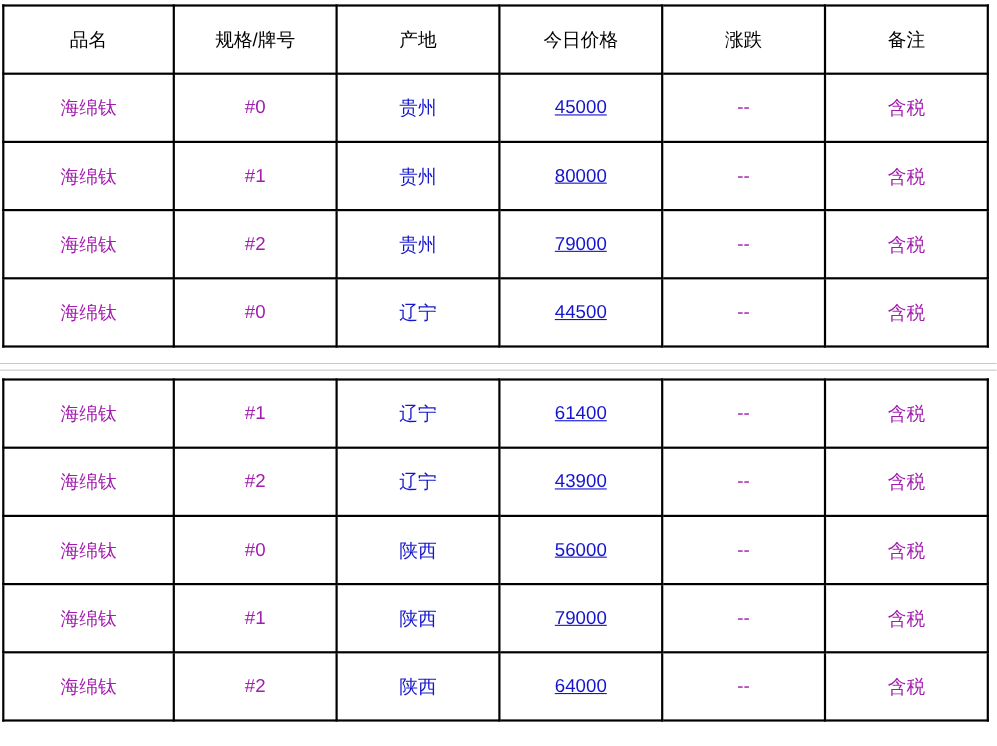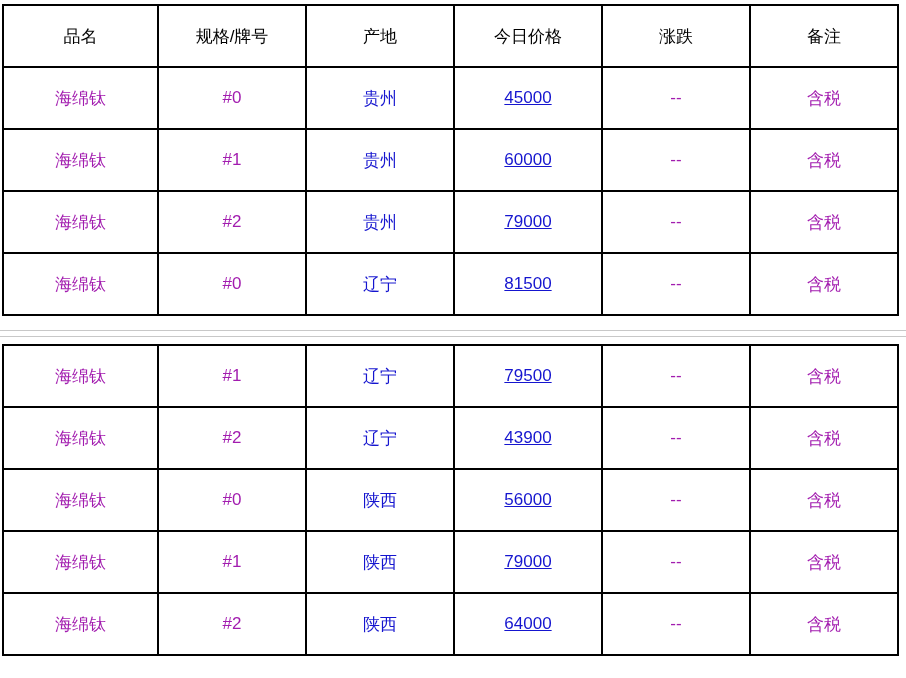--- a/index.html
+++ b/index.html
@@ -116,37 +116,37 @@
           <td class="cell-plain">#0</td>
           <td class="cell-origin">贵州</td>
           <td class="cell-link">45000</td>
           <td class="cell-plain">--</td>
           <td class="cell-plain">含税</td>
         </tr>
         <tr>
           <td class="cell-plain">海绵钛</td>
           <td class="cell-plain">#1</td>
           <td class="cell-origin">贵州</td>
-          <td class="cell-link">60000</td>
+          <td class="cell-link">80000</td>
           <td class="cell-plain">--</td>
           <td class="cell-plain">含税</td>
         </tr>
         <tr>
           <td class="cell-plain">海绵钛</td>
           <td class="cell-plain">#2</td>
           <td class="cell-origin">贵州</td>
           <td class="cell-link">79000</td>
           <td class="cell-plain">--</td>
           <td class="cell-plain">含税</td>
         </tr>
         <tr>
           <td class="cell-plain">海绵钛</td>
           <td class="cell-plain">#0</td>
           <td class="cell-origin">辽宁</td>
-          <td class="cell-link">81500</td>
+          <td class="cell-link">44500</td>
           <td class="cell-plain">--</td>
           <td class="cell-plain">含税</td>
         </tr>
       </tbody>
     </table>
   </div>
 
   <div class="divider" id="divider-a"></div>
   <div class="divider-gap"></div>
   <div class="divider" id="divider-b"></div>
@@ -159,21 +159,21 @@
           <col class="c-origin">
         <col class="c-price">
           <col class="c-change">
           <col class="c-note">
       </colgroup>
       <tbody>
         <tr>
           <td class="cell-plain">海绵钛</td>
           <td class="cell-plain">#1</td>
           <td class="cell-origin">辽宁</td>
-          <td class="cell-link">79500</td>
+          <td class="cell-link">61400</td>
           <td class="cell-plain">--</td>
           <td class="cell-plain">含税</td>
         </tr>
         <tr>
           <td class="cell-plain">海绵钛</td>
           <td class="cell-plain">#2</td>
           <td class="cell-origin">辽宁</td>
           <td class="cell-link">43900</td>
           <td class="cell-plain">--</td>
           <td class="cell-plain">含税</td>

